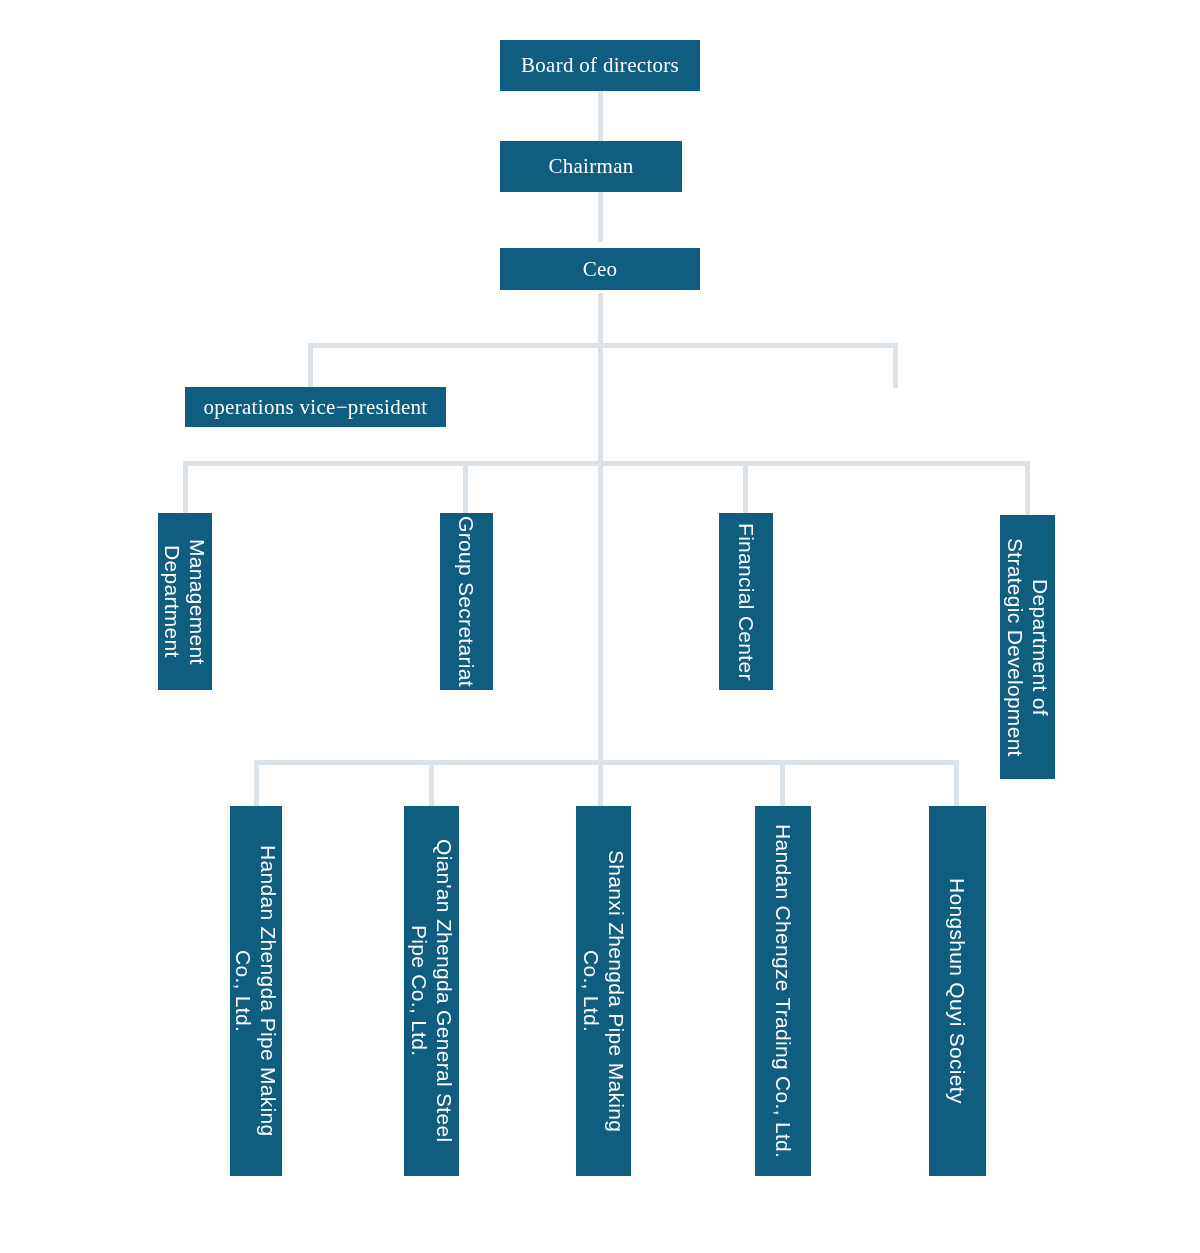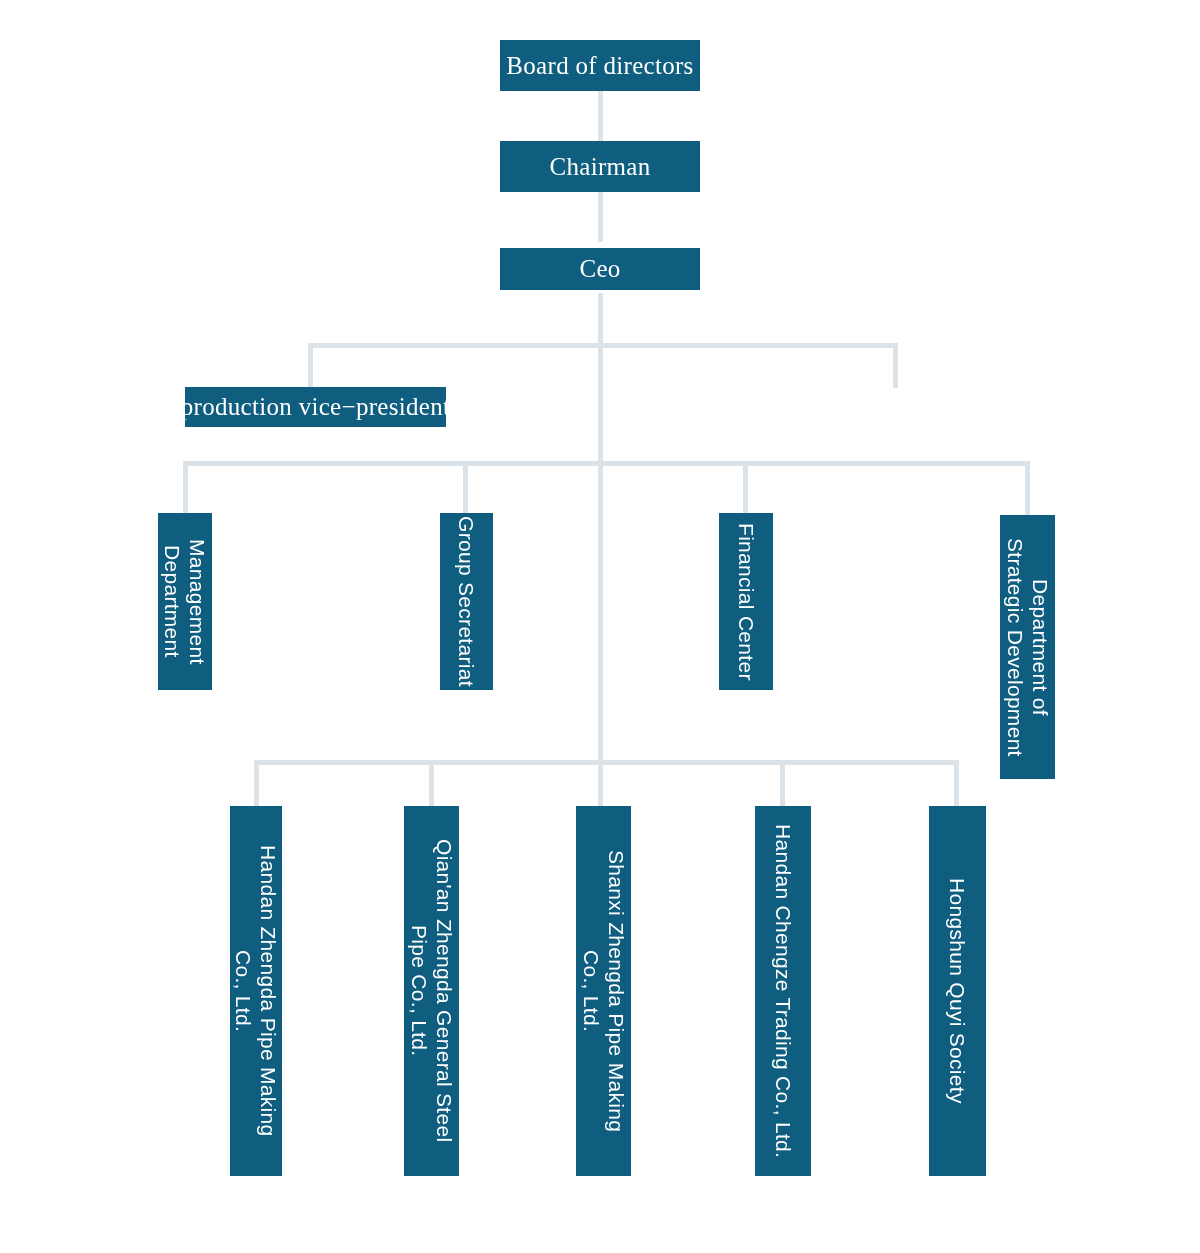--- a/index.html
+++ b/index.html
@@ -24,35 +24,35 @@
     background:var(--node-fill);
     color:var(--node-text);
     display:flex;
     align-items:center;
     justify-content:center;
     text-align:center;
     box-sizing:border-box;
   }
   .hbox{
     font-family:"Liberation Serif", serif;
-    font-size:25px;
+    font-size:21px;
     letter-spacing:0.3px;
     white-space:pre;
   }
   .vbox{
     font-family:"Liberation Sans", sans-serif;
     font-size:21px;
     line-height:25px;
     writing-mode:vertical-rl;
     white-space:pre;
     letter-spacing:0.3px;
   }
   
   .n-board    {left:500px; top:40px;  width:200px; height:51px;}
-  .n-chairman {left:500px; top:141px; width:200px; height:51px;}
+  .n-chairman {left:500px; top:141px; width:182px; height:51px;}
   .n-ceo      {left:500px; top:248px; width:200px; height:42px;font-family:Liberation Serif, serif;}
   .n-ops      {left:185px; top:387px; width:261px; height:40px;}
   .n-prod     {left:760px; top:387px; width:280px; height:40px;}
   .n-mgmt     {left:158px; top:513px; width:54px;  height:177px;}
   .n-group    {left:440px; top:513px; width:53px;  height:177px;}
   .n-fin      {left:719px; top:513px; width:54px;  height:177px;}
   .n-strat    {left:1000px;top:515px; width:55px;  height:264px;}
   .n-s1       {left:230px; top:806px; width:52px;  height:370px;}
   .n-s2       {left:404px; top:806px; width:55px;  height:370px;}
   .n-s3       {left:576px; top:806px; width:55px;  height:370px;}
@@ -97,21 +97,21 @@
   <div class="line l-s1-drop"></div>
   <div class="line l-s2-drop"></div>
   <div class="line l-s3-drop"></div>
   <div class="line l-s4-drop"></div>
   <div class="line l-s5-drop"></div>
 
   <div class="box hbox n-board">Board of directors</div>
   <div class="box hbox n-chairman">Chairman</div>
   <div class="box hbox n-ceo">Ceo</div>
 
-  <div class="box hbox n-ops">production vice−president</div>
+  <div class="box hbox n-ops">operations vice−president</div>
 
   <div class="box vbox n-mgmt">Management
 Department</div>
   <div class="box vbox n-group">Group Secretariat</div>
   <div class="box vbox n-fin">Financial Center</div>
   <div class="box vbox n-strat">Department of
 Strategic Development</div>
 
   <div class="box vbox n-s1">Handan Zhengda Pipe Making
 Co., Ltd.</div>

